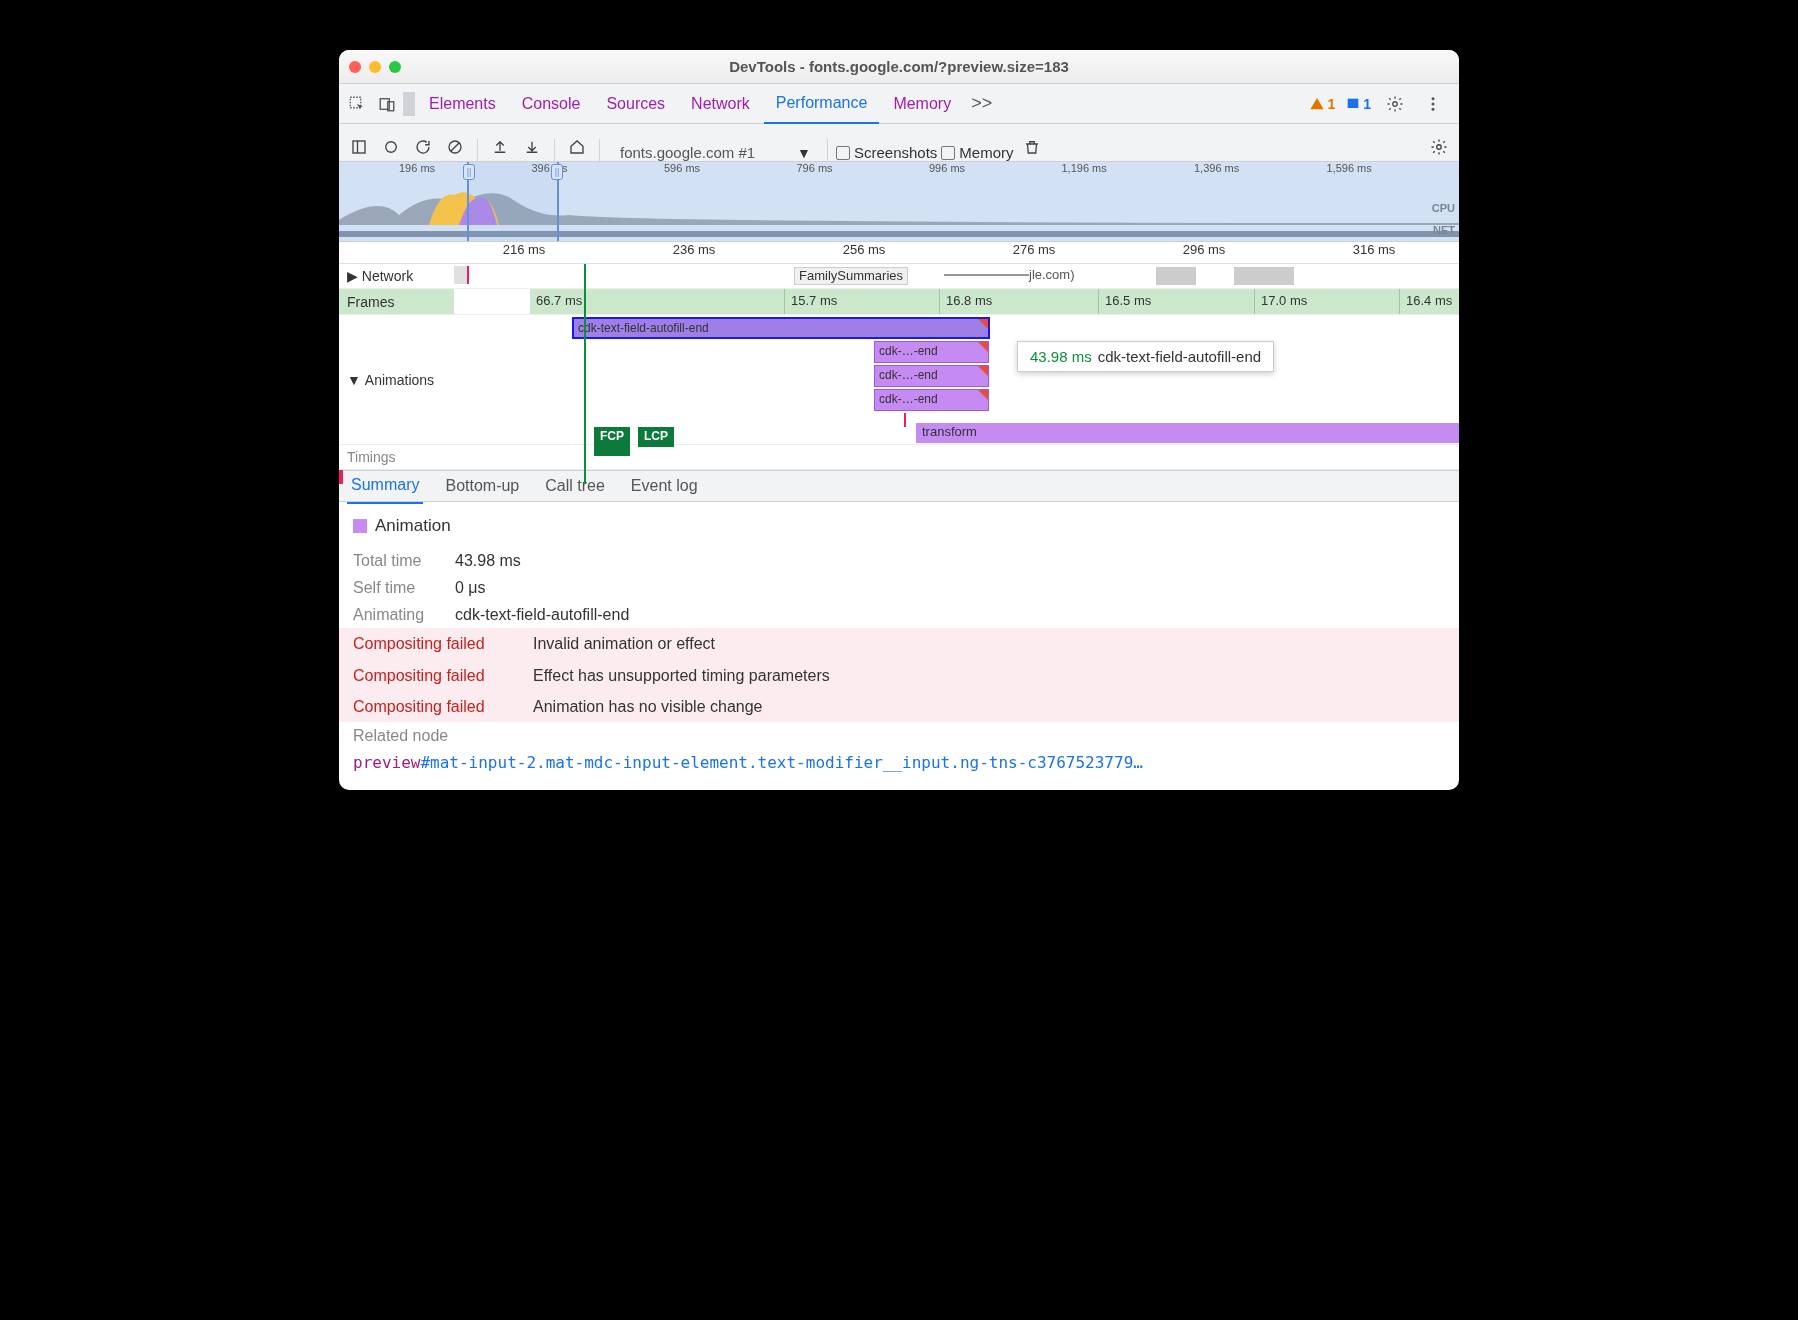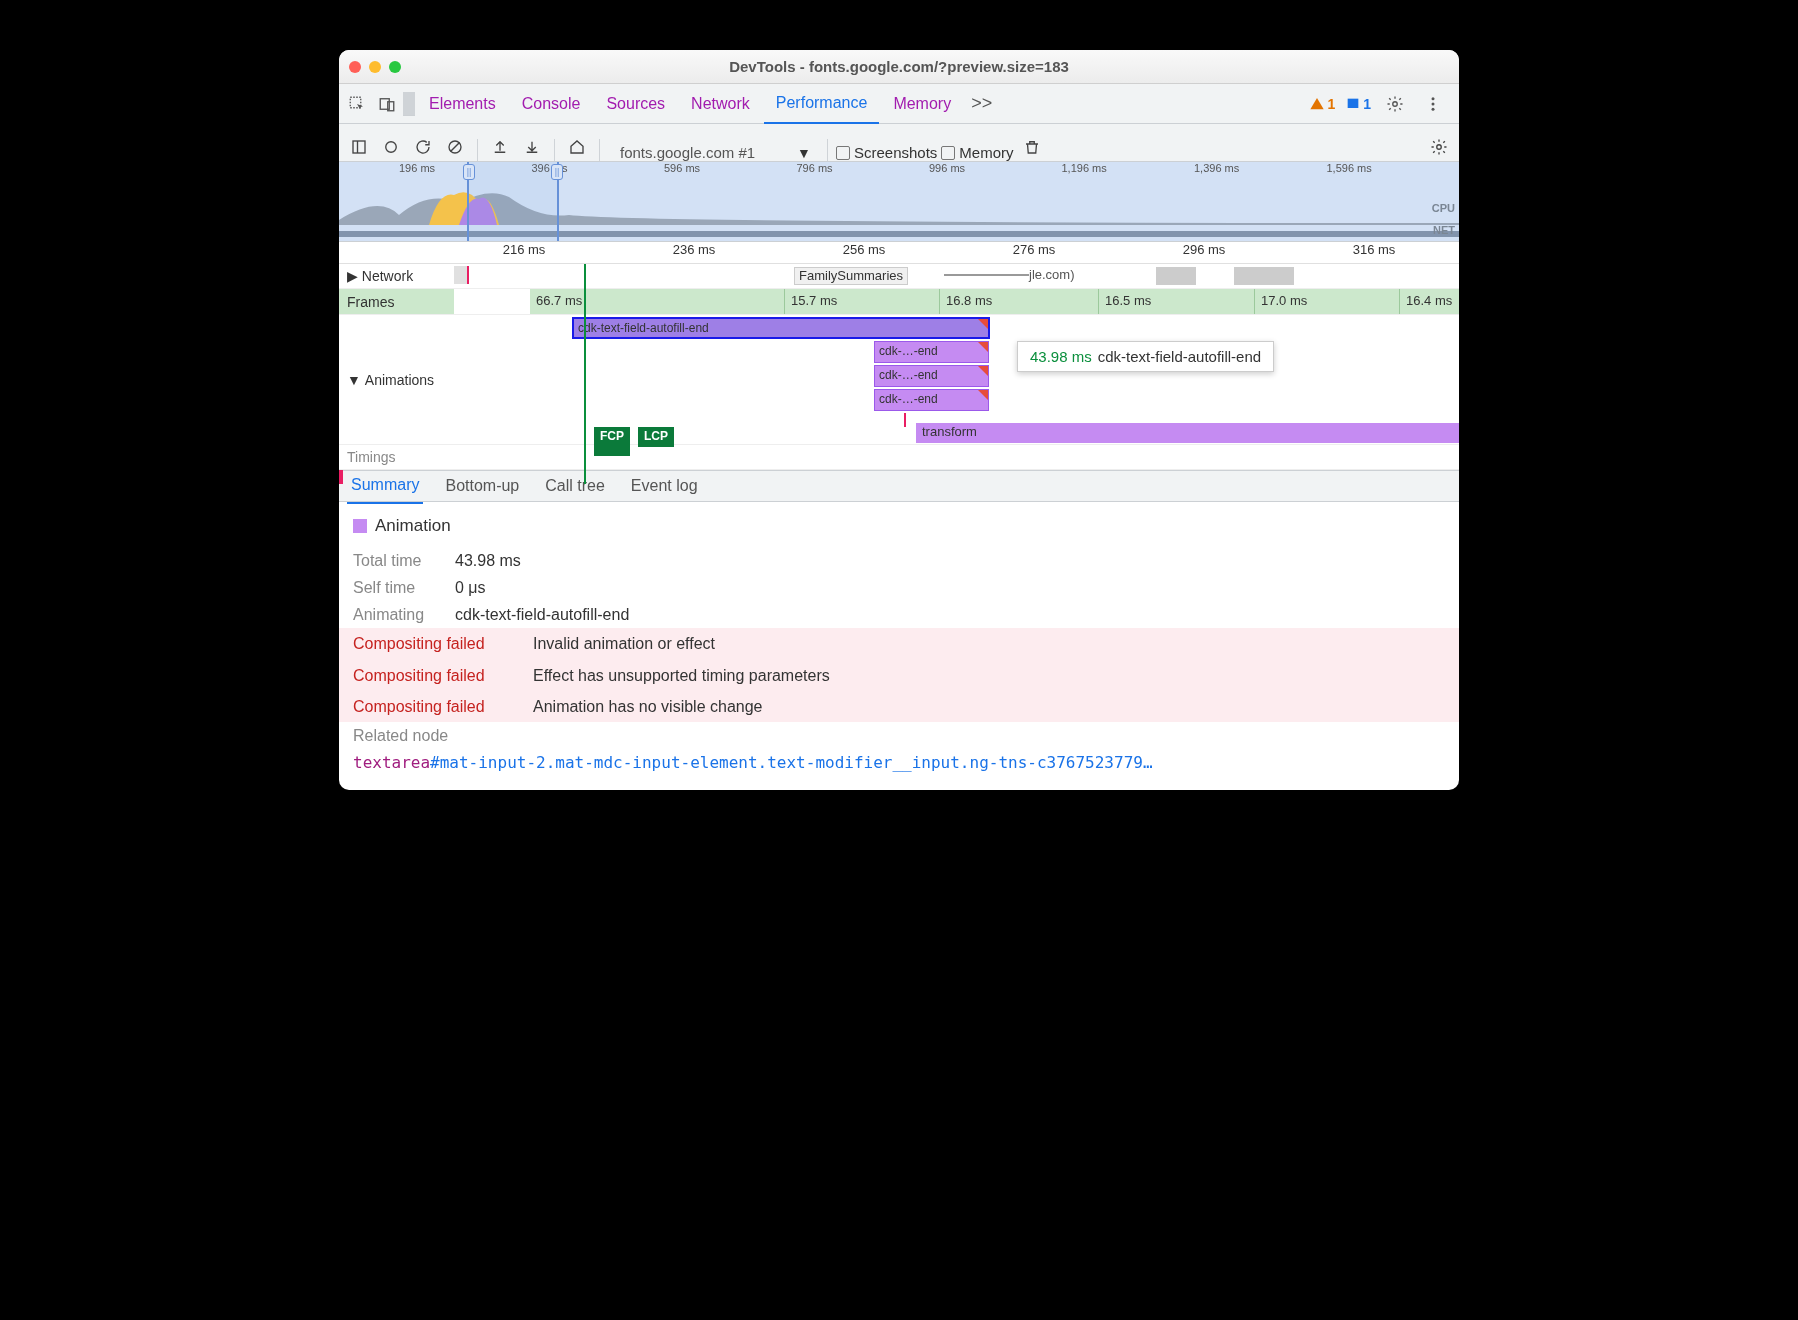--- a/index.html
+++ b/index.html
@@ -332,17 +332,17 @@
     <div class="fail-row">
         <span class="fk">Compositing failed</span>
         <span>Effect has unsupported timing parameters</span>
       </div>
     <div class="fail-row">
         <span class="fk">Compositing failed</span>
         <span>Animation has no visible change</span>
       </div>
     <div class="rel-node">Related node</div>
     <div style="font-family:ui-monospace,Menlo,monospace">
-      <span class="node-tag">textarea</span><span class="node-rest">#mat-input-2.mat-mdc-input-element.text-modifier__input.ng-tns-c3767523779…</span>
+      <span class="node-tag">preview</span><span class="node-rest">#mat-input-2.mat-mdc-input-element.text-modifier__input.ng-tns-c3767523779…</span>
     </div>
   </div>
 
 </div>
 
 </body></html>

